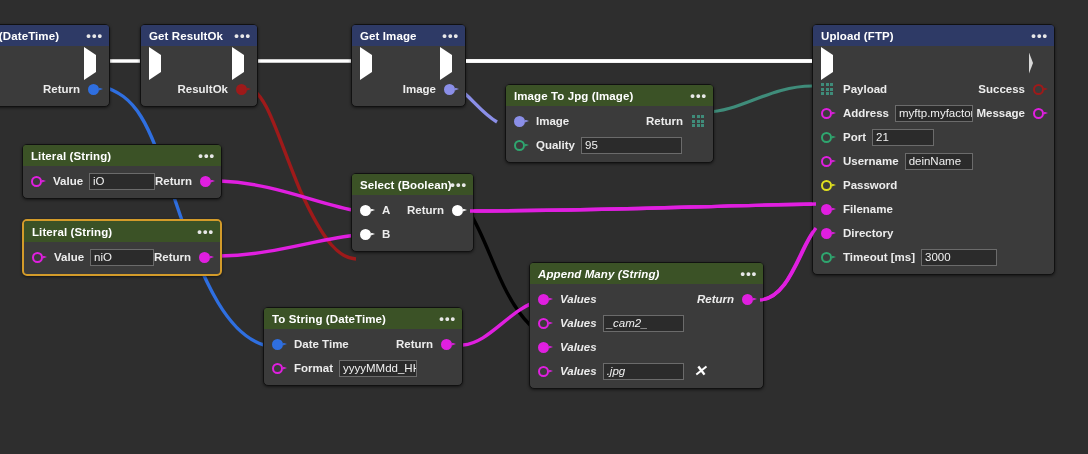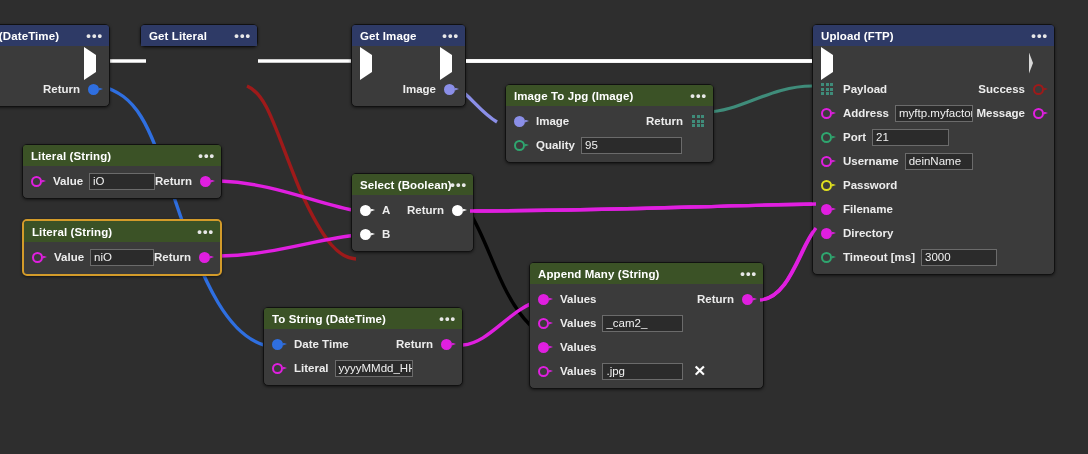--- a/index.html
+++ b/index.html
@@ -191,38 +191,53 @@
         <span class="pin right filled c-blue">
             <span class="dot"></span>
             <span class="nub"></span>
           </span>
       </div>
     </div>
   </div>
 
   <div class="node" style="left:140px; top:24px; width:118px;">
     <div class="node-header blue">
-      <span class="node-title">Get Literal</span>
-      <span class="dots">•••</span>
-    </div>
-  </div>
-
-  <div class="node" style="left:351px; top:24px; width:115px;">
-    <div class="node-header blue">
-      <span class="node-title">Get Image</span>
+      <span class="node-title">Get ResultOk</span>
       <span class="dots">•••</span>
     </div>
     <div class="node-body">
       <div class="exec-row">
         <span class="exec"><span class="tri-f"></span></span>
         <span class="spacer" style="flex:1"></span>
         <span class="exec"><span class="tri-f"></span></span>
       </div>
       <div class="row">
         <span class="spacer"></span>
+        <span class="label right">ResultOk</span>
+        <span class="pin right filled c-red">
+            <span class="dot"></span>
+            <span class="nub"></span>
+          </span>
+      </div>
+    </div>
+  </div>
+
+  <div class="node" style="left:351px; top:24px; width:115px;">
+    <div class="node-header blue">
+      <span class="node-title">Get Image</span>
+      <span class="dots">•••</span>
+    </div>
+    <div class="node-body">
+      <div class="exec-row">
+        <span class="exec"><span class="tri-f"></span></span>
+        <span class="spacer" style="flex:1"></span>
+        <span class="exec"><span class="tri-f"></span></span>
+      </div>
+      <div class="row">
+        <span class="spacer"></span>
         <span class="label right">Image</span>
         <span class="pin right filled c-lblue">
             <span class="dot"></span>
             <span class="nub"></span>
           </span>
       </div>
     </div>
   </div>
 
   <div class="node" style="left:497px; top:84px; width:209px;margin-left:8px;">
@@ -306,21 +321,21 @@
             <span class="dot"></span>
             <span class="nub"></span>
           </span>
       </div>
       <div class="row">
         <span class="pin left c-green">
             <span class="dot"></span>
             <span class="nub"></span>
           </span>
         <span class="label">Port</span>
-        <span class="field" style="width:77px">21</span>
+        <span class="field" style="width:62px">21</span>
       </div>
       <div class="row">
         <span class="pin left c-magenta">
             <span class="dot"></span>
             <span class="nub"></span>
           </span>
         <span class="label">Username</span>
         <span class="field" style="width:68px">deinName</span>
       </div>
       <div class="row">
@@ -447,27 +462,27 @@
         <span class="pin right filled c-magenta">
             <span class="dot"></span>
             <span class="nub"></span>
           </span>
       </div>
       <div class="row">
         <span class="pin left c-magenta">
             <span class="dot"></span>
             <span class="nub"></span>
           </span>
-        <span class="label">Literal</span>
+        <span class="label">Format</span>
         <span class="field" style="width:78px">yyyyMMdd_HHmmss</span>
       </div>
     </div>
   </div>
 
-  <div class="node" style="left:529px; top:262px; width:235px;">
+  <div class="node" style="left:529px; top:262px; width:235px;font-style:italic;">
     <div class="node-header green">
       <span class="node-title">Append Many (String)</span>
       <span class="dots">•••</span>
     </div>
     <div class="node-body">
       <div class="row">
         <span class="pin left filled c-magenta">
             <span class="dot"></span>
             <span class="nub"></span>
           </span>

